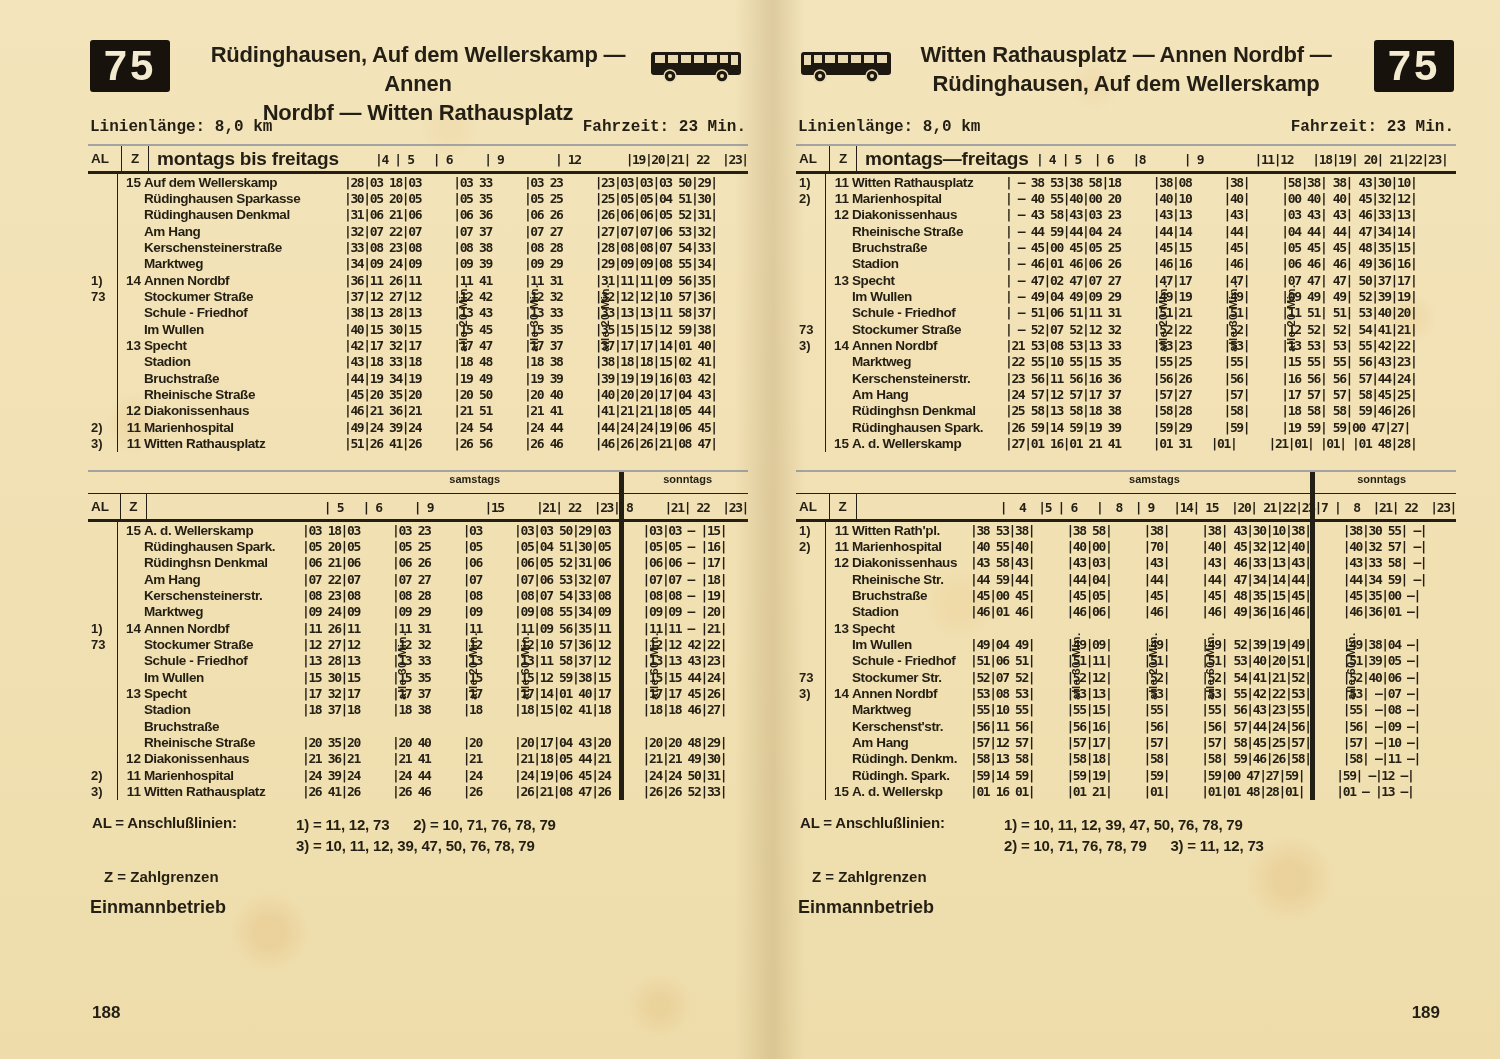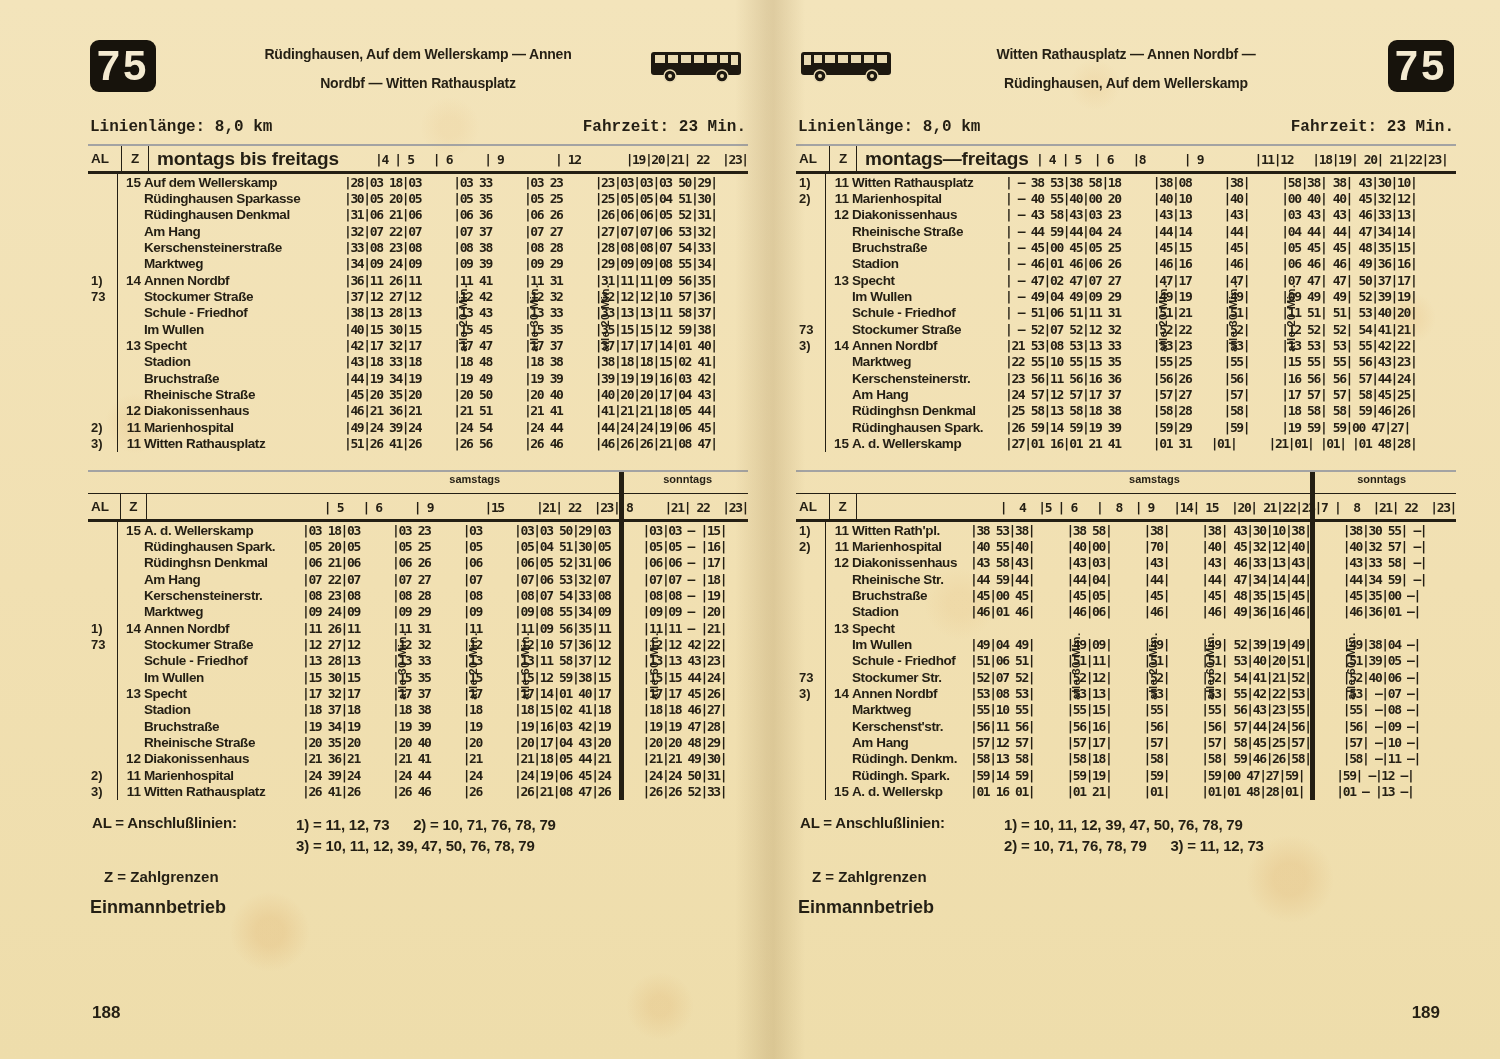--- a/index.html
+++ b/index.html
@@ -18,25 +18,25 @@
       linear-gradient(180deg,#f3e4bb 0%,#f1e0b2 55%,#eeddab 100%);
     color:#241f14;
   }
   .gutter{position:absolute;left:735px;top:0;width:70px;height:1059px;pointer-events:none;
     background:linear-gradient(90deg,transparent,rgba(128,94,38,.16) 45%,rgba(128,94,38,.18) 55%,transparent);}
   .page{position:absolute;top:0;height:1059px;}
   .page.pl{left:88px;width:660px;}
   .page.pr{left:796px;width:660px;}
 
   .page-head{position:relative;height:74px;margin-top:40px;}
-  .badge{position:absolute;top:0;width:66px;height:52px;background:#17130c;color:#f4ead0;
-    border-radius:9px;display:flex;align-items:center;justify-content:center;
+  .badge{position:absolute;top:0;width:80px;height:52px;background:#17130c;color:#f4ead0;
+    border-radius:3px;display:flex;align-items:center;justify-content:center;
     font-size:42px;font-weight:bold;letter-spacing:3px;}
   .pl .badge{left:2px;} .pr .badge{right:2px;}
-  .titles{margin:0 100px;text-align:center;font-weight:bold;font-size:14px;line-height:29px;letter-spacing:-0.2px;}
+  .titles{margin:0 100px;text-align:center;font-weight:bold;font-size:22px;line-height:29px;letter-spacing:-0.2px;}
   .bus{position:absolute;top:4px;width:96px;height:42px;}
   .pl .bus{right:4px;} .pr .bus{left:2px;transform:scaleX(-1);}
 
   .meta{display:flex;justify-content:space-between;font-weight:bold;font-size:16px;margin-top:4px;padding:0 2px;font-family:Liberation Mono, monospace;}
 
   .ttable{position:relative;border-top:2px solid #a3a3a3;--ink:#241f14;}
   .t1{margin-top:8px;}
   .t2{margin-top:18px;}
   .thead{display:flex;align-items:center;height:25px;border-bottom:3px solid #241f14;}
   .ghead{position:relative;height:21px;border-bottom:1.5px solid #241f14;}
@@ -315,21 +315,20 @@
         <div class="trow">
           <span class="al"></span>
           <span class="z"></span>
           <span class="stop">Stadion</span>
           <span class="times">|18 37|18     |18 38     |18     |18|15|02 41|18     |18|18 46|27|</span>
         </div>
         <div class="trow">
           <span class="al"></span>
           <span class="z"></span>
           <span class="stop">Bruchstraße</span>
-          <span class="times">|19 34|19     |19 39     |19     |19|16|03 42|19     |19|19 47|28|</span>
         </div>
         <div class="trow">
           <span class="al"></span>
           <span class="z"></span>
           <span class="stop">Rheinische Straße</span>
           <span class="times">|20 35|20     |20 40     |20     |20|17|04 43|20     |20|20 48|29|</span>
         </div>
         <div class="trow">
           <span class="al"></span>
           <span class="z">12</span>

